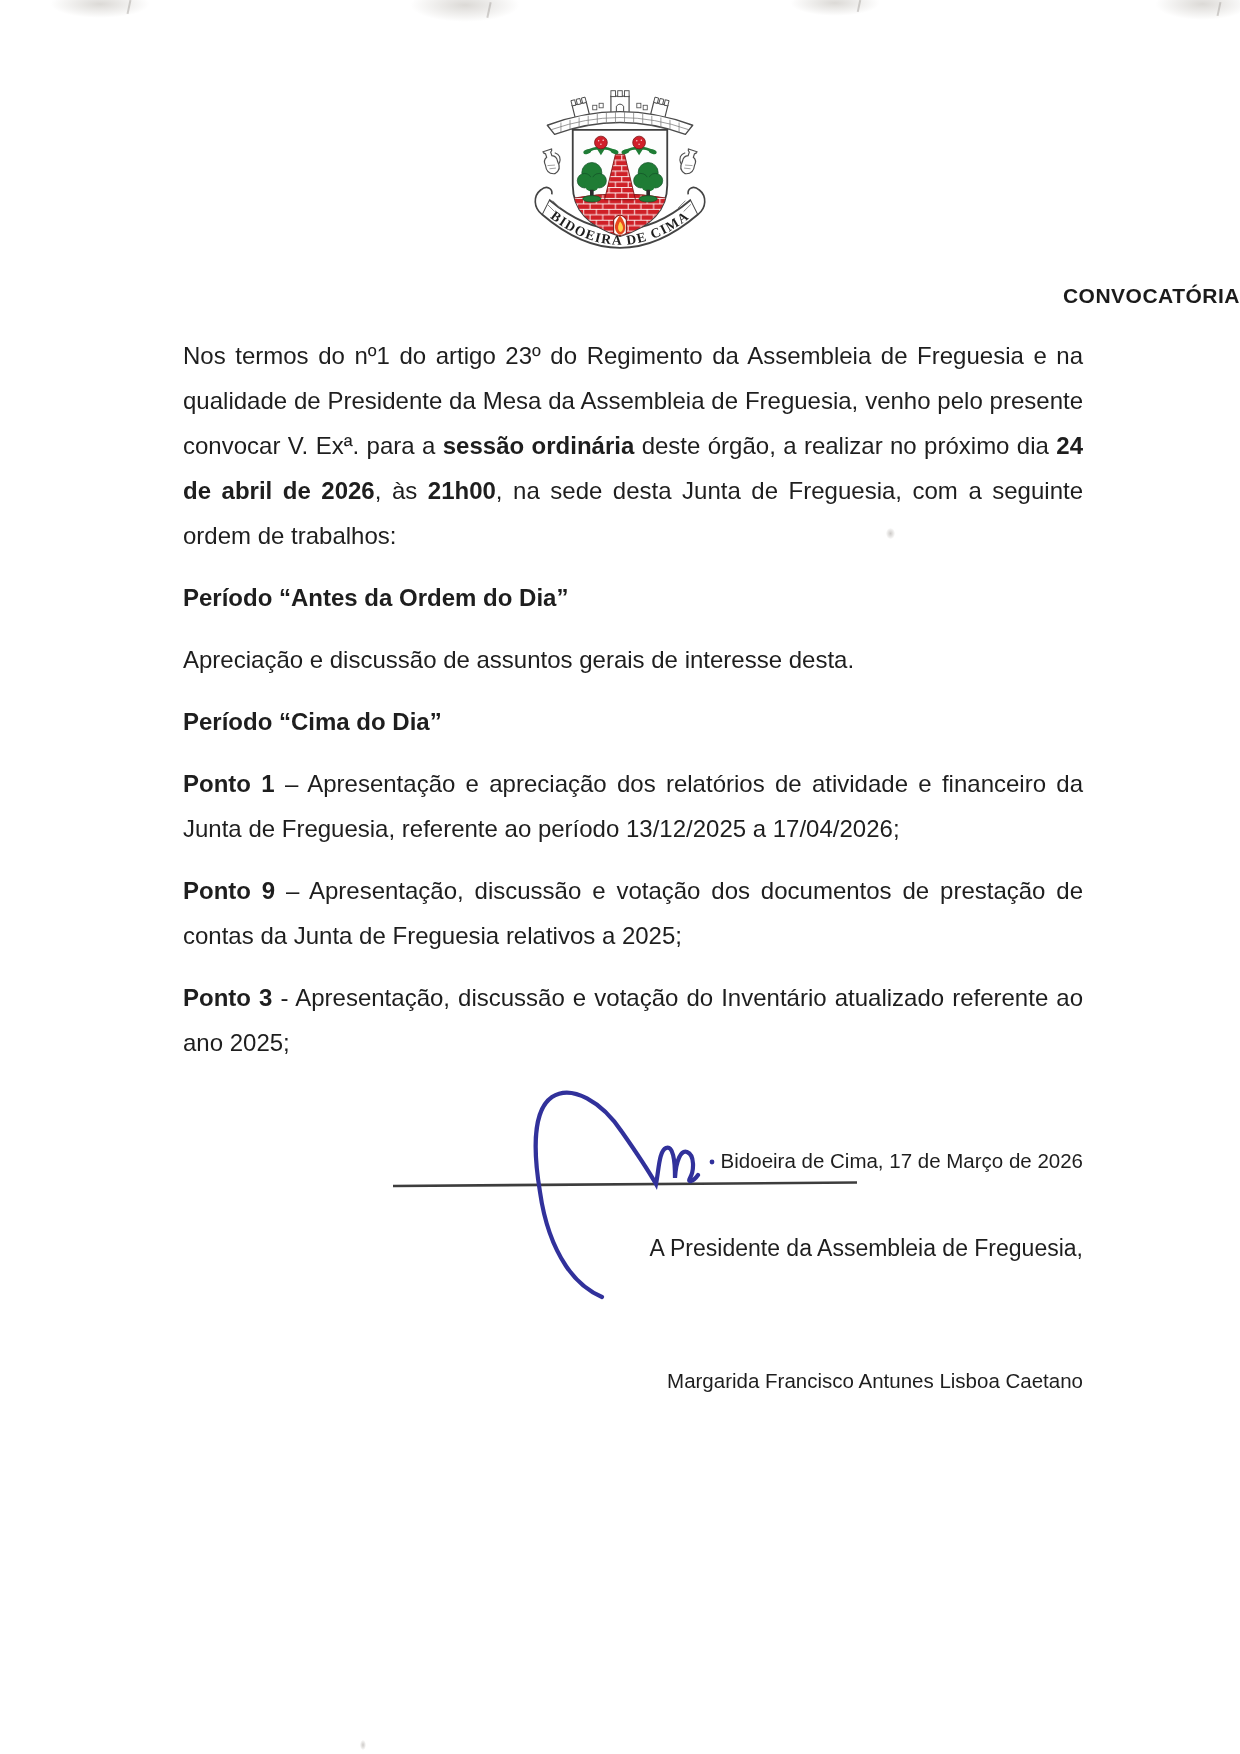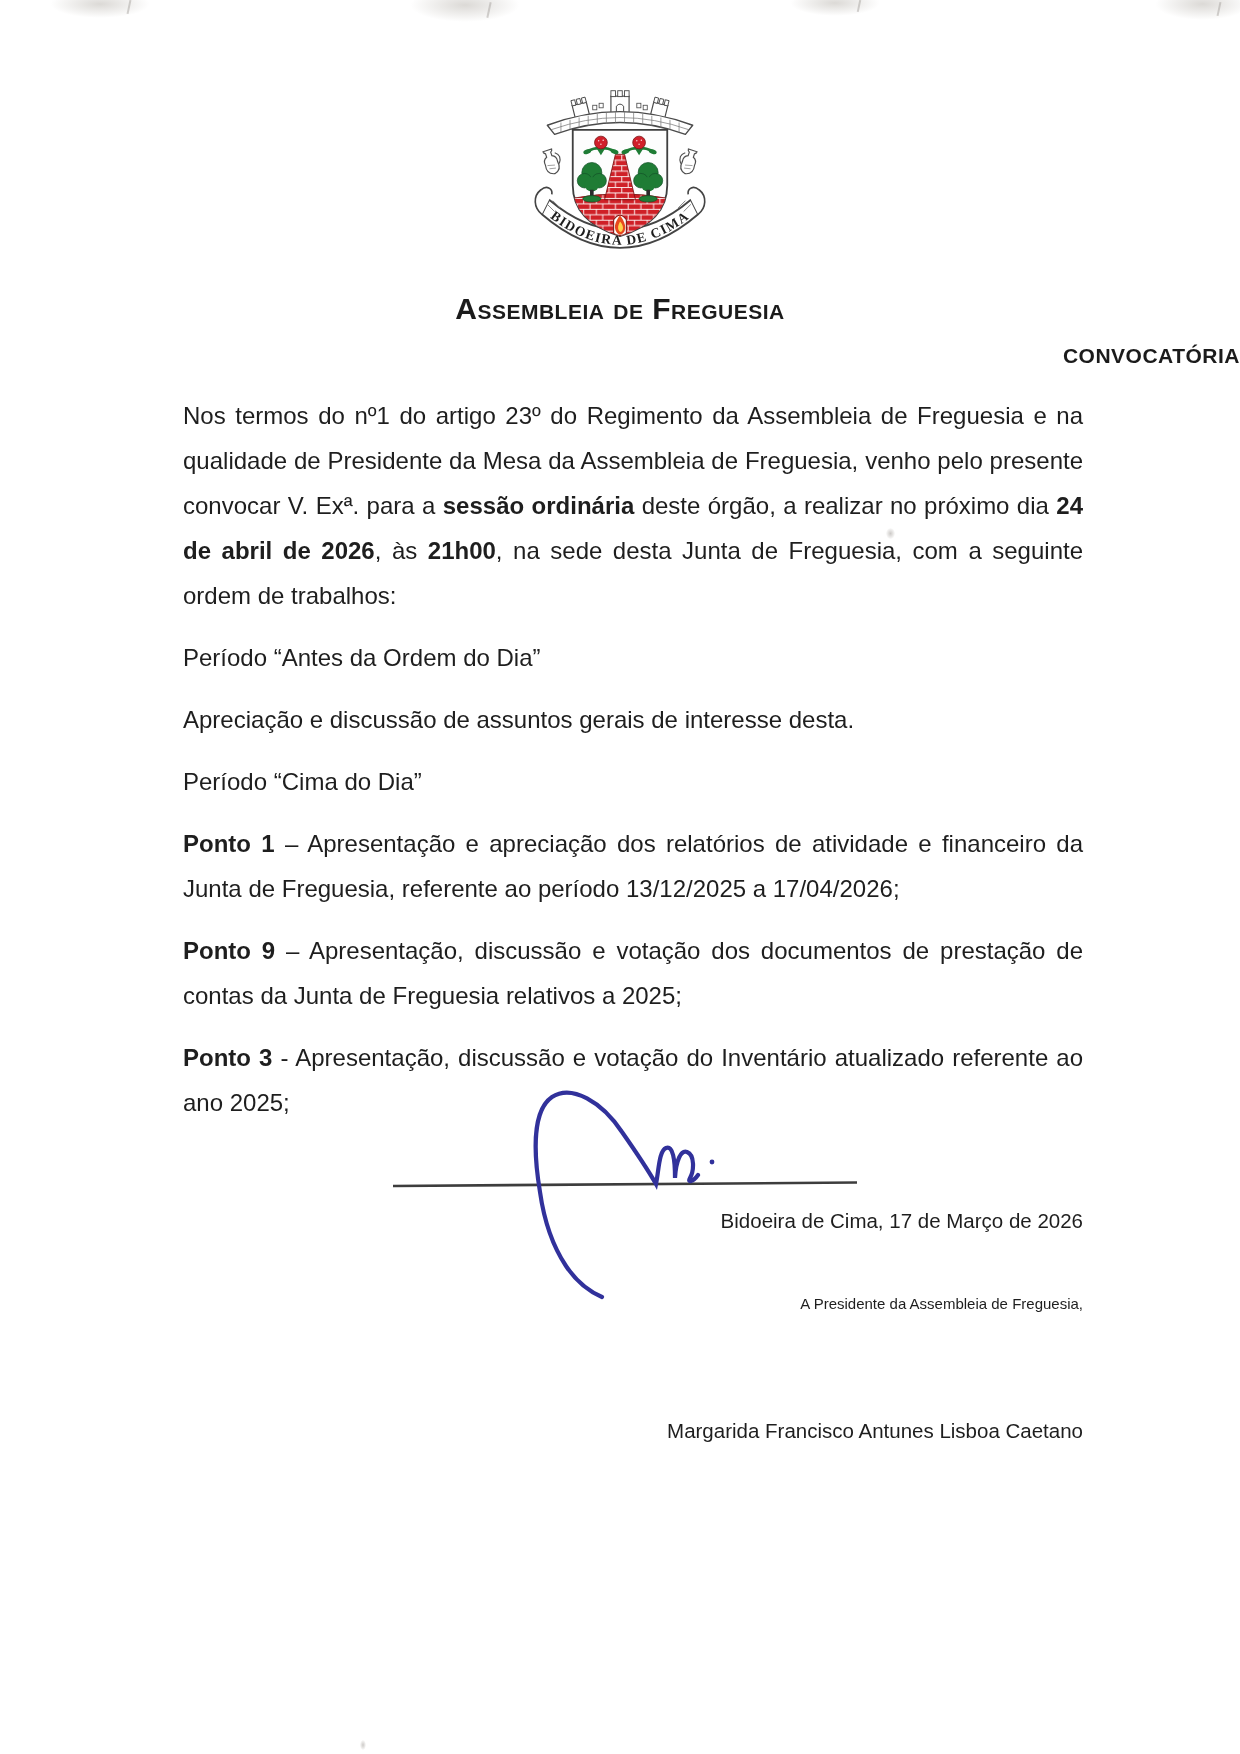--- a/index.html
+++ b/index.html
@@ -21,24 +21,24 @@
   .org-title{
     margin-top:24px;text-align:center;
     font-variant:small-caps;font-weight:700;font-size:30px;line-height:36px;
     letter-spacing:.5px;color:#1b1b1b;
   }
   .doc-type{margin-top:16px;text-align:right;font-weight:700;font-size:21px;line-height:26px;letter-spacing:.5px;color:#1b1b1b;}
   .content{margin:24px 157px 0 183px;}
   .para,.heading{font-size:24px;line-height:45px;margin:0 0 17px 0;}
   .para{text-align:justify;}
   .para b{font-weight:700;}
-  .heading{font-weight:400;text-align:left;}
+  .heading{font-weight:700;text-align:left;}
   .center{text-align:right;}
   .place-date{margin-top:84px;font-size:20.5px;}
-  .signer-role{margin-top:62px;font-size:15px;}
+  .signer-role{margin-top:62px;font-size:23px;}
   .signer-name{margin-top:107px;font-size:20.5px;}
   .sig-overlay{position:absolute;left:0;top:0;width:1240px;height:1754px;pointer-events:none;}
 </style>
 </head>
 <body>
 
 <div class="page">
 
   <div class="smudge" style="left:50px;top:-10px;width:100px;height:28px;"></div>
   <div class="smudge" style="left:410px;top:-12px;width:110px;height:34px;"></div>
@@ -162,21 +162,20 @@
         </g>
       </g>
 
       <path id="ribbonArcPath" d="M22 153 Q100 214 178 153" fill="none"></path>
       <text font-family="'Liberation Serif','DejaVu Serif',serif" font-size="15" font-weight="700" letter-spacing="1.5" fill="#1e1e1e">
         <textPath href="#ribbonArcPath" startOffset="50%" text-anchor="middle">BIDOEIRA DE CIMA</textPath>
       </text>
     </svg>
   </div>
 
-  <div class="org-title">Assembleia de Freguesia</div>
   <div class="doc-type">CONVOCATÓRIA</div>
 
   <div class="content">
     <p class="para"><span>Nos termos do nº1 do artigo 23º do Regimento da Assembleia de Freguesia e na qualidade de Presidente da Mesa da Assembleia de Freguesia, venho pelo presente convocar V. Exª. para a </span><b>sessão ordinária</b><span> deste órgão, a realizar no próximo dia </span><b>24 de abril de 2026</b><span>, às </span><b>21h00</b><span>, na sede desta Junta de Freguesia, com a seguinte ordem de trabalhos:</span></p>
 
     <p class="heading">Período “Antes da Ordem do Dia”</p>
 
     <p class="para">Apreciação e discussão de assuntos gerais de interesse desta.</p>
 
     <p class="heading">Período “Cima do Dia”</p>

